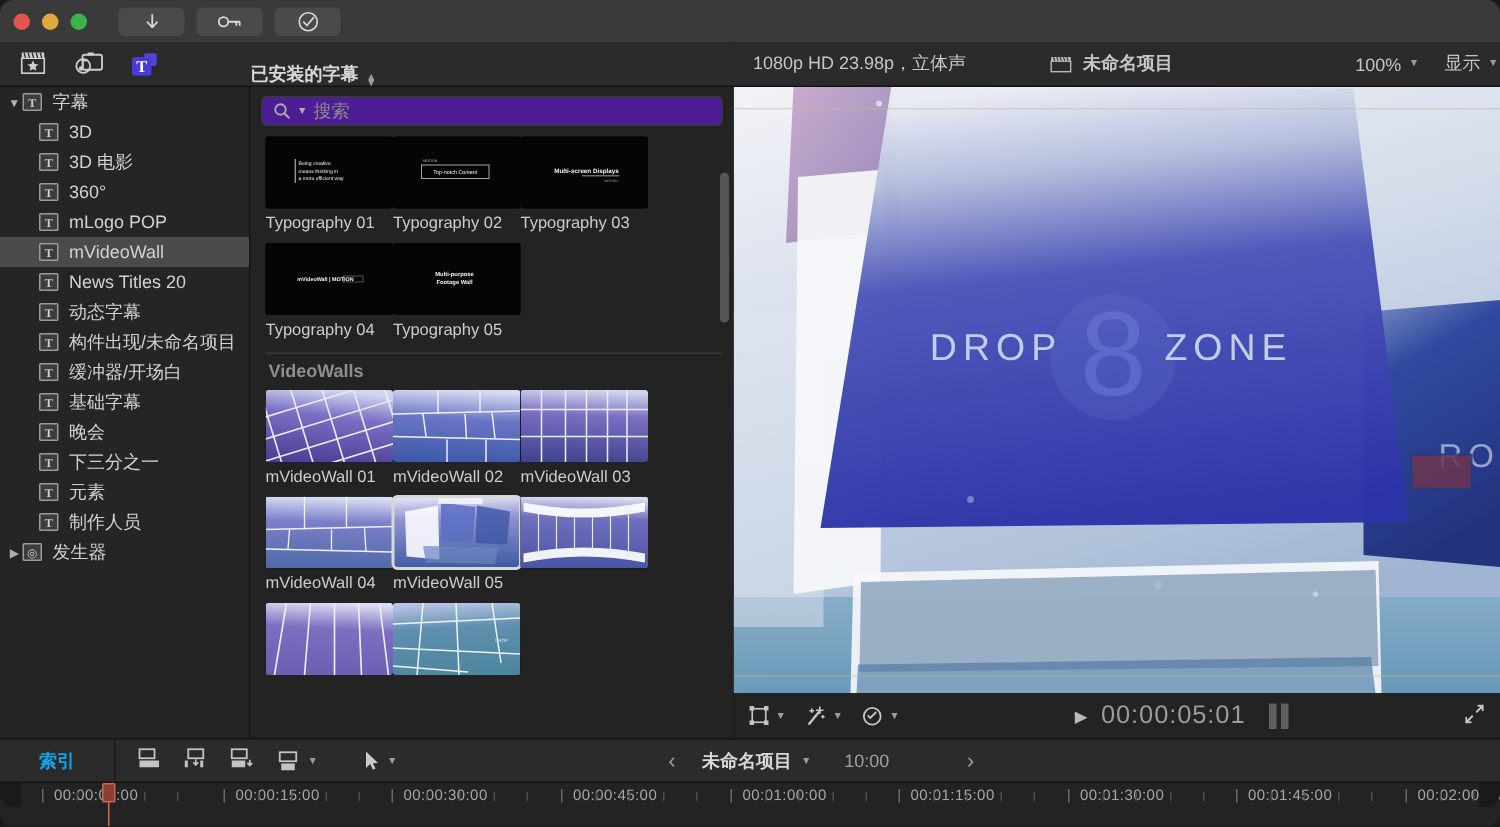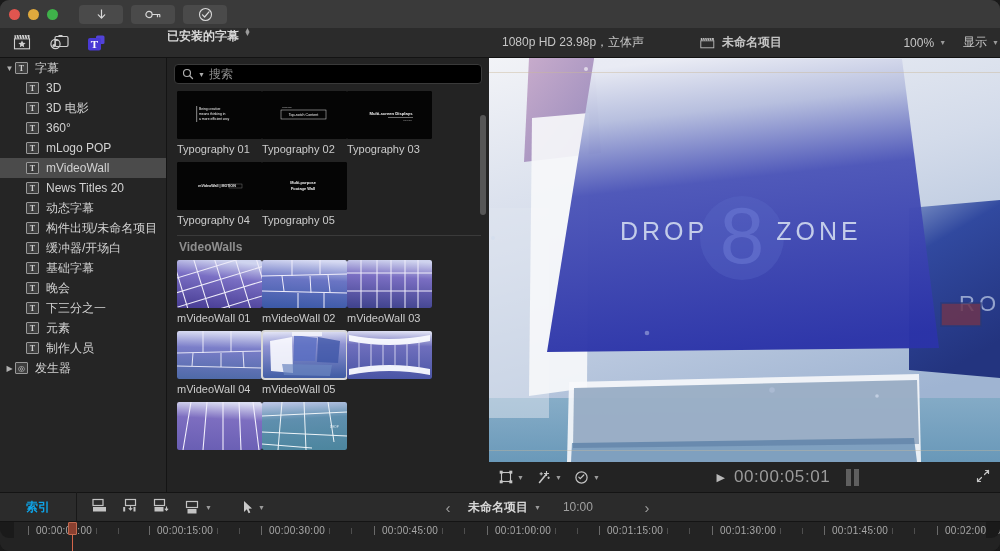--- a/index.html
+++ b/index.html
@@ -24,21 +24,21 @@
 
   
   .browser-head { position:absolute; left:0; top:28px; width:489px; height:30px;
                   background:#2b2b2b; display:flex; align-items:center;
                   border-bottom:1px solid #131313; }
   .bicons { display:flex; gap:15px; padding-left:11px; align-items:center; }
   .bicon { width:22px; height:20px; display:flex; align-items:center; justify-content:center;
            border-radius:3px; }
   .bicon.active { }
   .lib-title { position:absolute; left:167px; top:28px; height:30px;
-               display:flex; align-items:flex-start; gap:5px;
+               display:flex; align-items:flex-end; gap:5px;
                font-size:12px; color:#d8d8d8; font-weight:bold; }
   .stepper { display:inline-flex; flex-direction:column; line-height:4px;
              font-size:7px; color:#9b9b9b; }
 
   
   .sidebar { position:absolute; left:0; top:58px; width:167px; height:434px;
              background:#252525; border-right:1px solid #141414;
              overflow:hidden; }
   .side-row { height:20px; display:flex; align-items:center; font-size:12px;
               color:#d2d2d2; padding-left:4px; white-space:nowrap; }
@@ -50,21 +50,21 @@
           background:#3d3d3d; font-family:"Liberation Serif",serif; flex:0 0 auto;}
   .gico { width:13px; height:12px; border:1px solid #9a9a9a; border-radius:1px;
           display:inline-flex; align-items:center; justify-content:center;
           font-size:8px; color:#cfcfcf; margin-right:7px; background:#3d3d3d; flex:0 0 auto;}
   .indent-1 { padding-left:15px; }
 
   
   .browser { position:absolute; left:167px; top:58px; width:322px; height:434px;
              background:#232323; overflow:hidden; }
   .searchwrap { padding:6px 7px 5px 7px; }
-  .searchbox { height:20px; background:#000000; border:1px solid #3a3a3a;
+  .searchbox { height:20px; background:#4c1d95; border:1px solid #3a3a3a;
                border-radius:4px; display:flex; align-items:center; padding:0 7px; gap:4px; }
   .searchbox .ph { color:#8c8c8c; font-size:12px; }
   .grid { display:flex; flex-wrap:wrap; padding:2px 8px 0 10px; gap:0px; }
   .cell { width:84px; margin-right:1px; margin-bottom:7px; }
   .thumb { width:85px; height:48px; background:#000; border-radius:2px;
            position:relative; overflow:hidden; }
   .thumb.sel { outline:2px solid #d8d8d8; outline-offset:-1px; border-radius:3px; }
   .cap { font-size:11px; color:#cccccc; margin-top:4px; white-space:nowrap; }
   .grp-hd { width:100%; font-size:12px; color:#8e8e8e; font-weight:bold;
             padding:4px 0 6px 2px; border-top:1px solid #3a3a3a; margin-top:2px; }

